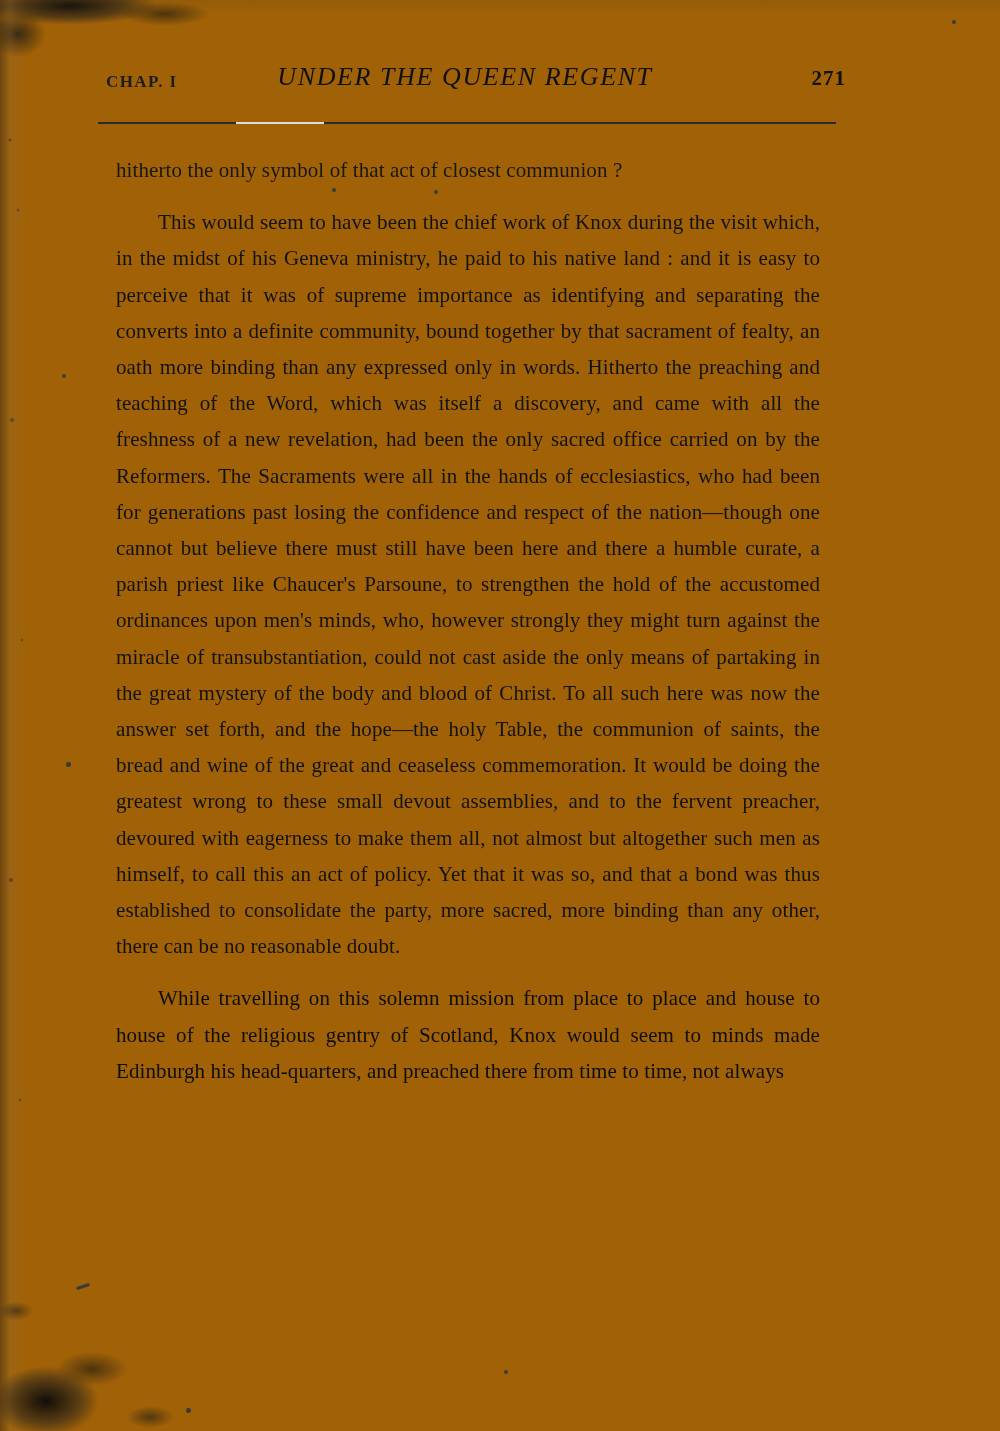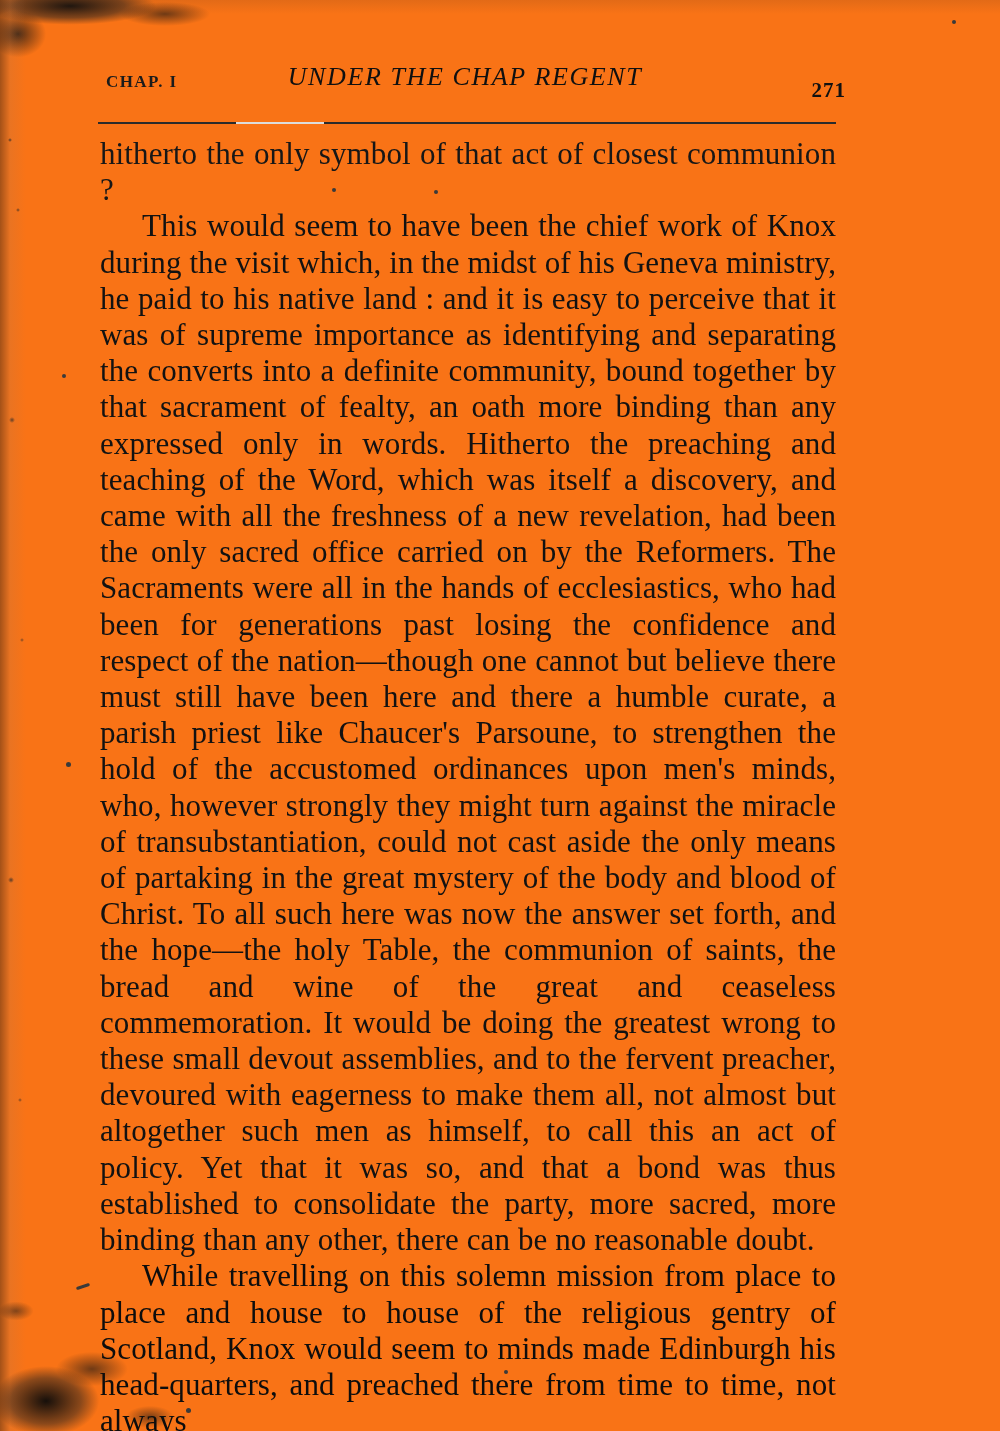--- a/index.html
+++ b/index.html
@@ -12,21 +12,21 @@
     height: 1431px;
     overflow: hidden;
     font-family: "Liberation Serif", serif;
     color: #1a1a1a;
   }
 
   .page {
     position: relative;
     width: 1000px;
     height: 1431px;
-    background: #f97316;
+    background: #a16207;
   }
 
   
   .edge-top-left {
     position: absolute;
     left: 0; top: 0;
     width: 230px; height: 70px;
     background:
       radial-gradient(ellipse 120px 26px at 70px 6px, rgba(15,15,15,0.92) 0%, rgba(30,30,30,0.55) 45%, rgba(255,255,255,0) 72%),
       radial-gradient(ellipse 60px 16px at 165px 14px, rgba(20,20,20,0.6) 0%, rgba(255,255,255,0) 75%),
@@ -99,21 +99,21 @@
     text-align: center;
     font-family: "Liberation Serif", serif;
     font-style: italic;
     font-size: 26px;
     letter-spacing: 1.6px;
     color: #101010;
   }
   .page-number {
     position: absolute;
     right: -16px;
-    top: 16px;
+    top: 4px;
     font-family: "Liberation Serif", serif;
     font-size: 21px;
     font-weight: bold;
     letter-spacing: 1px;
     color: #111;
   }
   .head-rule {
     position: absolute;
     left: 98px;
     top: 122px;
@@ -132,23 +132,23 @@
   }
 
   
   .body-text {
     position: absolute;
     left: 100px;
     top: 136px;
     width: 736px;
   }
   .para {
-    margin: 0;
-    font-family: "Liberation Serif", serif;
-    font-size: 31px;
+    margin: 16px;
+    font-family: "Liberation Serif", serif;
+    font-size: 21px;
     line-height: 36.2px;
     text-align: justify;
     text-justify: inter-word;
     color: #141414;
     letter-spacing: 0.1px;
   }
   .para.indent {
     text-indent: 42px;
   }
   .para + .para {
@@ -182,21 +182,21 @@
 <div class="page">
 
   <div class="edge-top"></div>
   <div class="edge-top-left"></div>
   <div class="edge-left"></div>
   <div class="edge-left-specks"></div>
   <div class="edge-bottom-left"></div>
 
   <div class="running-head">
     <span class="chap-label">CHAP. I</span>
-    <span class="head-title">UNDER THE CHAP REGENT</span>
+    <span class="head-title">UNDER THE QUEEN REGENT</span>
     <span class="page-number">271</span>
   </div>
   <div class="head-rule"></div>
   <div class="head-rule-fade"></div>
 
   <div class="body-text">
     <p class="para ink-1">hitherto the only symbol of that act of closest communion ?</p>
     <p class="para indent ink-2">This would seem to have been the chief work of Knox during the visit which, in the midst of his Geneva ministry, he paid to his native land : and it is easy to perceive that it was of supreme importance as identifying and separating the converts into a definite community, bound together by that sacrament of fealty, an oath more binding than any expressed only in words.    Hitherto the preaching and teaching of the Word, which was itself a discovery, and came with all the freshness of a new revelation, had been the only sacred office carried on by the Reformers.    The Sacraments were all in the hands of ecclesiastics, who had been for generations past losing the confidence and respect of the nation—though one cannot but believe there must still have been here and there a humble curate, a parish priest like Chaucer's Parsoune, to strengthen the hold of the accustomed ordinances upon men's minds, who, however strongly they might turn against the miracle of transubstantiation, could not cast aside the only means of partaking in the great mystery of the body and blood of Christ.    To all such here was now the answer set forth, and the hope—the holy Table, the communion of saints, the bread and wine of the great and ceaseless commemoration.    It would be doing the greatest wrong to these small devout assemblies, and to the fervent preacher, devoured with eagerness to make them all, not almost but altogether such men as himself, to call this an act of policy. Yet that it was so, and that a bond was thus established to consolidate the party, more sacred, more binding than any other, there can be no reasonable doubt.</p>
     <p class="para indent ink-3">While travelling on this solemn mission from place to place and house to house of the religious gentry of Scotland, Knox would seem to minds made Edinburgh his head-quarters, and preached there from time to time, not always</p>
   </div>

